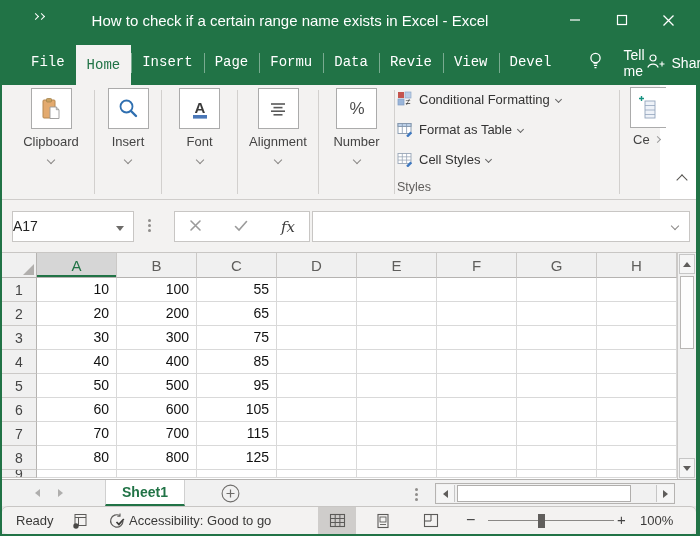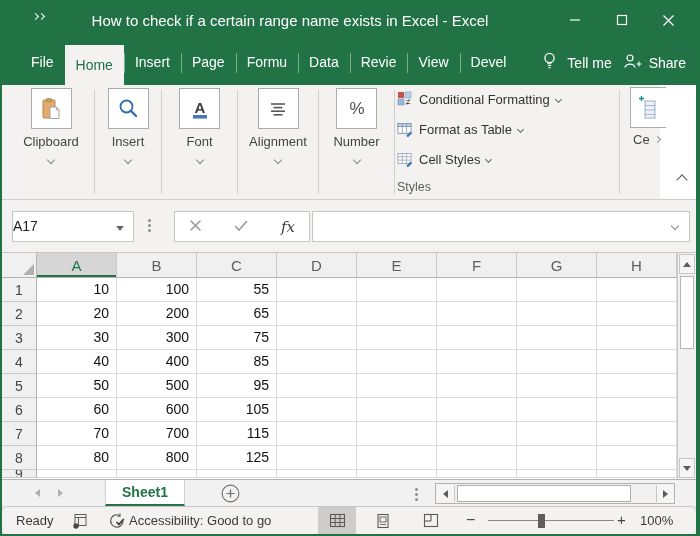--- a/index.html
+++ b/index.html
@@ -11,24 +11,24 @@
   }
   
   .titlebar{height:40px;background:#217346;position:relative;display:flex;align-items:center;}
   .qat{position:absolute;left:33px;top:14px;display:flex;gap:1px;}
   .title{position:absolute;left:0;right:120px;text-align:center;color:#fff;font-size:15px;}
   .wincontrols{position:absolute;right:8px;top:0;height:40px;display:flex;}
   .winbtn{width:47px;height:40px;display:flex;align-items:center;justify-content:center;}
   
   .tabrow{height:45px;background:#217346;display:flex;align-items:stretch;padding-left:20px;color:#fff;font-size:14px;}
   .tabs-list{display:flex;}
-  .tab{position:relative;padding:0 11px;line-height:45px;white-space:nowrap;}
+  .tab{position:relative;padding:0 11px;line-height:45px;white-space:nowrap;font-family:Liberation Mono, monospace;}
   .tab.active{background:#f3f2f1;color:#217346;margin-top:5px;line-height:40px;}
   .tab.sep::before{content:'';position:absolute;left:0;top:13px;width:1px;height:20px;background:rgba(255,255,255,.4);}
-  .tellme{display:flex;align-items:center;gap:9px;margin-left:24px;}
+  .tellme{display:flex;align-items:center;gap:20px;margin-left:24px;}
   .share{display:flex;align-items:center;gap:7px;margin-left:auto;margin-right:14px;}
   
   .ribbon{height:115px;background:#f3f2f1;position:relative;margin:0 4px 0 2px;border-bottom:1px solid #cfcdcb;}
   .whiteband{position:absolute;right:0;top:0;bottom:0;width:36px;background:#fff;}
   .groups{position:absolute;left:6px;top:2px;display:flex;height:110px;}
   .rgroup{display:flex;flex-direction:column;align-items:center;padding-top:1px;}
   .g0{width:86px}.g1{width:66px}.g2{width:75px}.g3{width:80px}.g4{width:75px}
   .gdiv{width:1px;background:#d2d0ce;margin:3px 0;}
   .gbox{width:41px;height:41px;background:#fff;border:1px solid #ababab;display:flex;align-items:center;justify-content:center;margin-bottom:5px;}
   .glabel{font-size:13px;color:#444;margin-bottom:8px;white-space:nowrap;}

